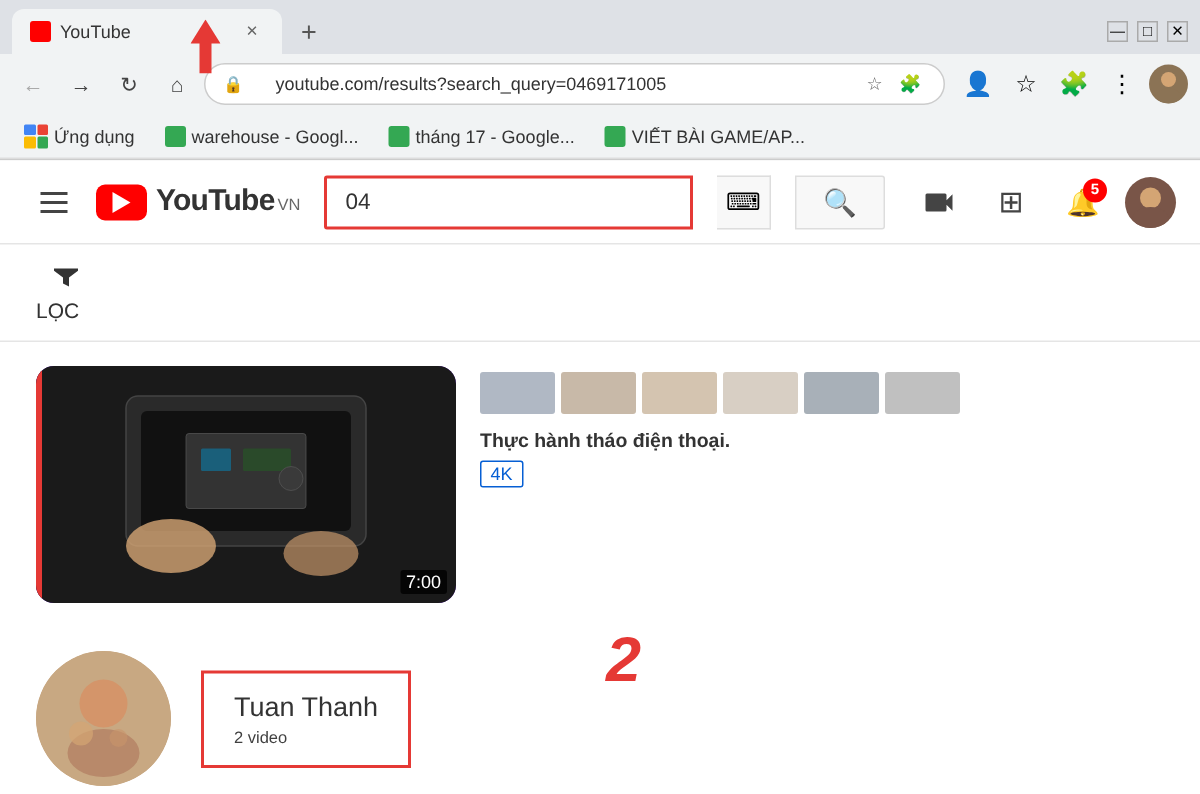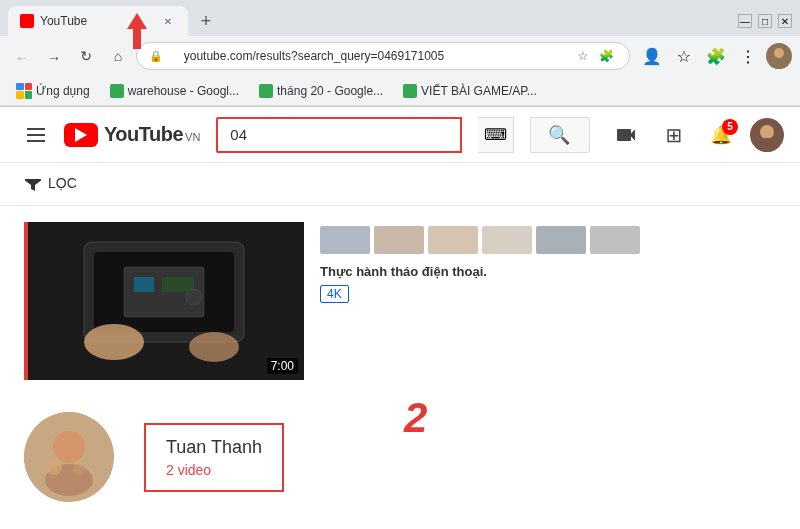--- a/index.html
+++ b/index.html
@@ -42,42 +42,42 @@
     .yt-search-input { flex: 1; border: none; outline: none; font-size: 15px; color: #333; background: transparent; }
     .yt-keyboard-btn { width: 36px; height: 36px; border: 1px solid #ddd; border-left: none; background: #f8f8f8; display: flex; align-items: center; justify-content: center; cursor: pointer; font-size: 16px; }
     .yt-search-btn { width: 60px; height: 36px; background: #f8f8f8; border: 1px solid #ddd; border-radius: 0 2px 2px 0; display: flex; align-items: center; justify-content: center; cursor: pointer; color: #444; font-size: 18px; }
     .yt-header-right { display: flex; align-items: center; gap: 8px; margin-left: auto; }
     .yt-icon-btn { width: 40px; height: 40px; border-radius: 50%; display: flex; align-items: center; justify-content: center; cursor: pointer; font-size: 18px; color: #444; position: relative; }
     .notification-badge { position: absolute; top: 4px; right: 4px; background: #ff0000; color: white; border-radius: 50%; width: 16px; height: 16px; font-size: 10px; display: flex; align-items: center; justify-content: center; font-weight: bold; }
     .yt-avatar { width: 34px; height: 34px; border-radius: 50%; background: #795548; overflow: hidden; display: flex; align-items: center; justify-content: center; cursor: pointer; }
 
     
     .filter-bar { display: flex; align-items: center; padding: 12px 24px; border-bottom: 1px solid #e5e5e5; }
-    .filter-icon { display: flex; align-items: flex-start; gap: 6px; cursor: pointer; color: #333; font-size: 14px; font-weight: 500; }
+    .filter-icon { display: flex; align-items: flex-end; gap: 6px; cursor: pointer; color: #333; font-size: 14px; font-weight: 500; flex-direction: column; }
 
     
     .content-area { padding: 16px 24px; display: flex; flex-direction: column; gap: 16px; }
 
     
     .video-result { display: flex; gap: 16px; align-items: flex-start; }
-    .video-thumb { width: 280px; height: 158px; background: #6d28d9; border-radius: 0; position: relative; flex-shrink: 0; overflow: hidden; }
+    .video-thumb { width: 280px; height: 158px; background: #6d28d9; border-radius: 12px; position: relative; flex-shrink: 0; overflow: hidden; }
     .video-duration { position: absolute; bottom: 6px; right: 6px; background: rgba(0,0,0,0.8); color: white; font-size: 12px; padding: 1px 4px; border-radius: 2px; }
     .video-info { flex: 1; padding-top: 4px; }
     .color-squares { display: flex; gap: 4px; }
     .color-sq { width: 50px; height: 28px; border-radius: 2px; }
     .video-meta { font-size: 13px; color: #606060; margin-bottom: 6px; }
     .video-desc { font-size: 13px; color: #333; margin-bottom: 6px; font-weight: bold; }
     .video-tag { display: inline-block; font-size: 12px; color: #065fd4; border: 1px solid #065fd4; padding: 1px 6px; border-radius: 2px; }
 
     
     .channel-result { display: flex; align-items: center; gap: 20px; padding: 8px 0; margin-top: 8px; }
     .channel-avatar { width: 90px; height: 90px; border-radius: 50%; background: #c8a882; overflow: hidden; flex-shrink: 0; }
-    .channel-info-box { border: 2px solid #e53935; border-radius: 0; padding: 12px 20px; min-width: 140px; margin-left: 10px; }
+    .channel-info-box { border: 2px solid #e53935; border-radius: 0; padding: 12px 20px; min-width: 140px; }
     .channel-name { font-size: 18px; font-weight: 500; color: #333; margin-bottom: 4px; }
-    .channel-sub { font-size: 14px; color: #ef4444; }
+    .channel-sub { font-size: 11px; color: #404040; }
 
     
     .annotation-2 { position: absolute; color: #e53935; font-size: 42px; font-weight: bold; font-style: italic; }
 
     
     .search-highlight { border: 2px solid #e53935 !important; }
 
     .hamburger-lines { display: flex; flex-direction: column; gap: 4px; cursor: pointer; }
     .hamburger-lines span { display: block; width: 18px; height: 2px; background: #444; }
   </style>
@@ -145,21 +145,21 @@
         <div style="background:#34a853; border-radius:1px;"></div>
       </div>
       <span>Ứng dụng</span>
     </div>
     <div class="bookmark-item">
       <div class="bm-icon" style="background:#34a853;"></div>
       <span>warehouse - Googl...</span>
     </div>
     <div class="bookmark-item">
       <div class="bm-icon" style="background:#34a853;"></div>
-      <span>tháng 20 - Google...</span>
+      <span>tháng 17 - Google...</span>
     </div>
     <div class="bookmark-item">
       <div class="bm-icon" style="background:#34a853;"></div>
       <span>VIẾT BÀI GAME/AP...</span>
     </div>
   </div>
 </div>
 
 <div style="background:#fff; position:relative;">
 

